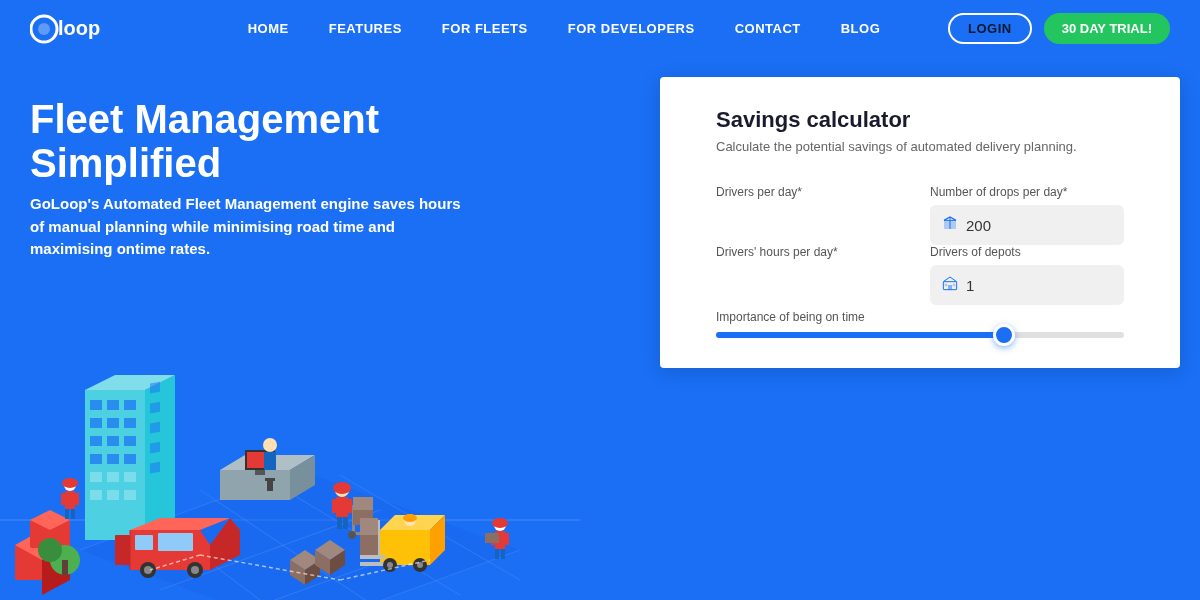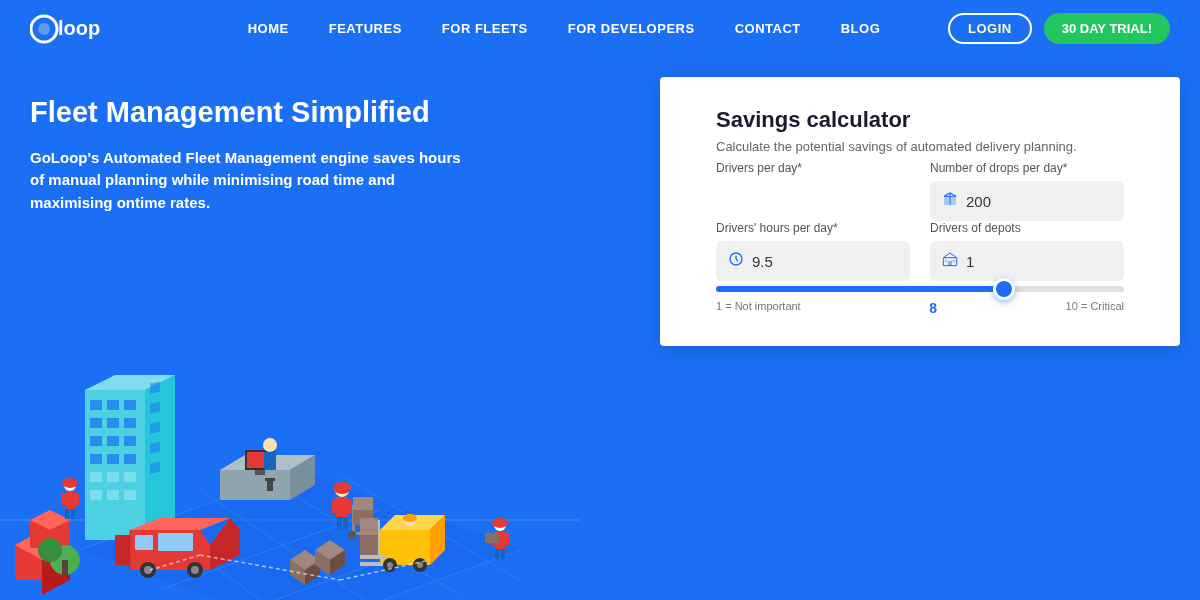--- a/index.html
+++ b/index.html
@@ -33,21 +33,21 @@
       font-weight: 700;
       letter-spacing: 0.5px;
       cursor: pointer;
     }
     .nav-right {
       display: flex;
       align-items: center;
       gap: 12px;
     }
     .btn-login {
-      color: #fef9c3;
+      color: #0f172a;
       border: 2px solid white;
       border-radius: 20px;
       padding: 6px 18px;
       font-size: 13px;
       font-weight: 700;
       cursor: pointer;
       background: transparent;
       letter-spacing: 0.5px;
     }
     .btn-trial {
@@ -72,24 +72,24 @@
 
     
     .hero-left {
       flex: 1;
       padding: 40px 30px 20px 30px;
       position: relative;
       overflow: hidden;
     }
     .hero-title {
       color: white;
-      font-size: 29px;
+      font-size: 40px;
       font-weight: 900;
       line-height: 1.1;
-      margin-bottom: 18px;
+      margin-bottom: 8px;
       max-width: 500px;
     }
     .hero-desc {
       color: white;
       font-size: 15px;
       font-weight: 600;
       line-height: 1.5;
       max-width: 440px;
       margin-bottom: 20px;
     }
@@ -111,21 +111,21 @@
     }
     .calc-title {
       font-size: 22px;
       font-weight: 800;
       color: #1a1a2e;
       margin-bottom: 6px;
     }
     .calc-subtitle {
       font-size: 13px;
       color: #666;
-      margin-bottom: 7px;
+      margin-bottom: 31px;
     }
     .calc-row {
       display: flex;
       gap: 20px;
       margin-bottom: 0;
     }
     .calc-field {
       flex: 1;
     }
     .calc-label {
@@ -453,59 +453,45 @@
             </span>
             <input type="text" value="200" style="">
           </div>
         </div>
       </div>
 
       <div class="calc-row">
 
         <div class="calc-field">
           <span class="calc-label">Drivers' hours per day*</span>
-          <div class="calc-input">
-            <span class="input-icon">
-              <svg width="16" height="16" viewBox="0 0 24 24" fill="none">
-                <circle cx="12" cy="12" r="9" stroke="#1a6ff5" stroke-width="2"></circle>
-                <line x1="12" y1="7" x2="12" y2="12" stroke="#1a6ff5" stroke-width="2"></line>
-                <line x1="12" y1="12" x2="15" y2="15" stroke="#1a6ff5" stroke-width="2"></line>
-              </svg>
-            </span>
-            <input type="text" value="9.5" style="">
-          </div>
         </div>
 
         <div class="calc-field">
           <span class="calc-label">Drivers of depots</span>
           <div class="calc-input">
             <span class="input-icon">
               <svg width="16" height="16" viewBox="0 0 24 24" fill="none">
                 <rect x="2" y="10" width="20" height="12" rx="1" stroke="#1a6ff5" stroke-width="1.5"></rect>
                 <path d="M2 10l10-7 10 7" stroke="#1a6ff5" stroke-width="1.5" fill="none"></path>
                 <rect x="9" y="15" width="6" height="7" fill="#1a6ff5" opacity="0.5"></rect>
                 <rect x="4" y="13" width="4" height="4" fill="#1a6ff5" opacity="0.3"></rect>
                 <rect x="16" y="13" width="4" height="4" fill="#1a6ff5" opacity="0.3"></rect>
               </svg>
             </span>
             <input type="text" value="1" style="">
           </div>
         </div>
       </div>
 
       <div class="slider-section">
+        <span class="slider-label">Importance of being on time</span>
         <div class="slider-container">
           <div class="slider-track">
             <div class="slider-fill"></div>
             <div class="slider-thumb"></div>
           </div>
         </div>
-        <div class="slider-labels">
-          <span class="slider-label-item">1 = Not important</span>
-          <span class="slider-label-item" style="font-weight:700;color:#1a6ff5;font-size:14px;">8</span>
-          <span class="slider-label-item">10 = Critical</span>
-        </div>
       </div>
 
     </div>
   </div>
 
 </section>
 
 </body></html>

